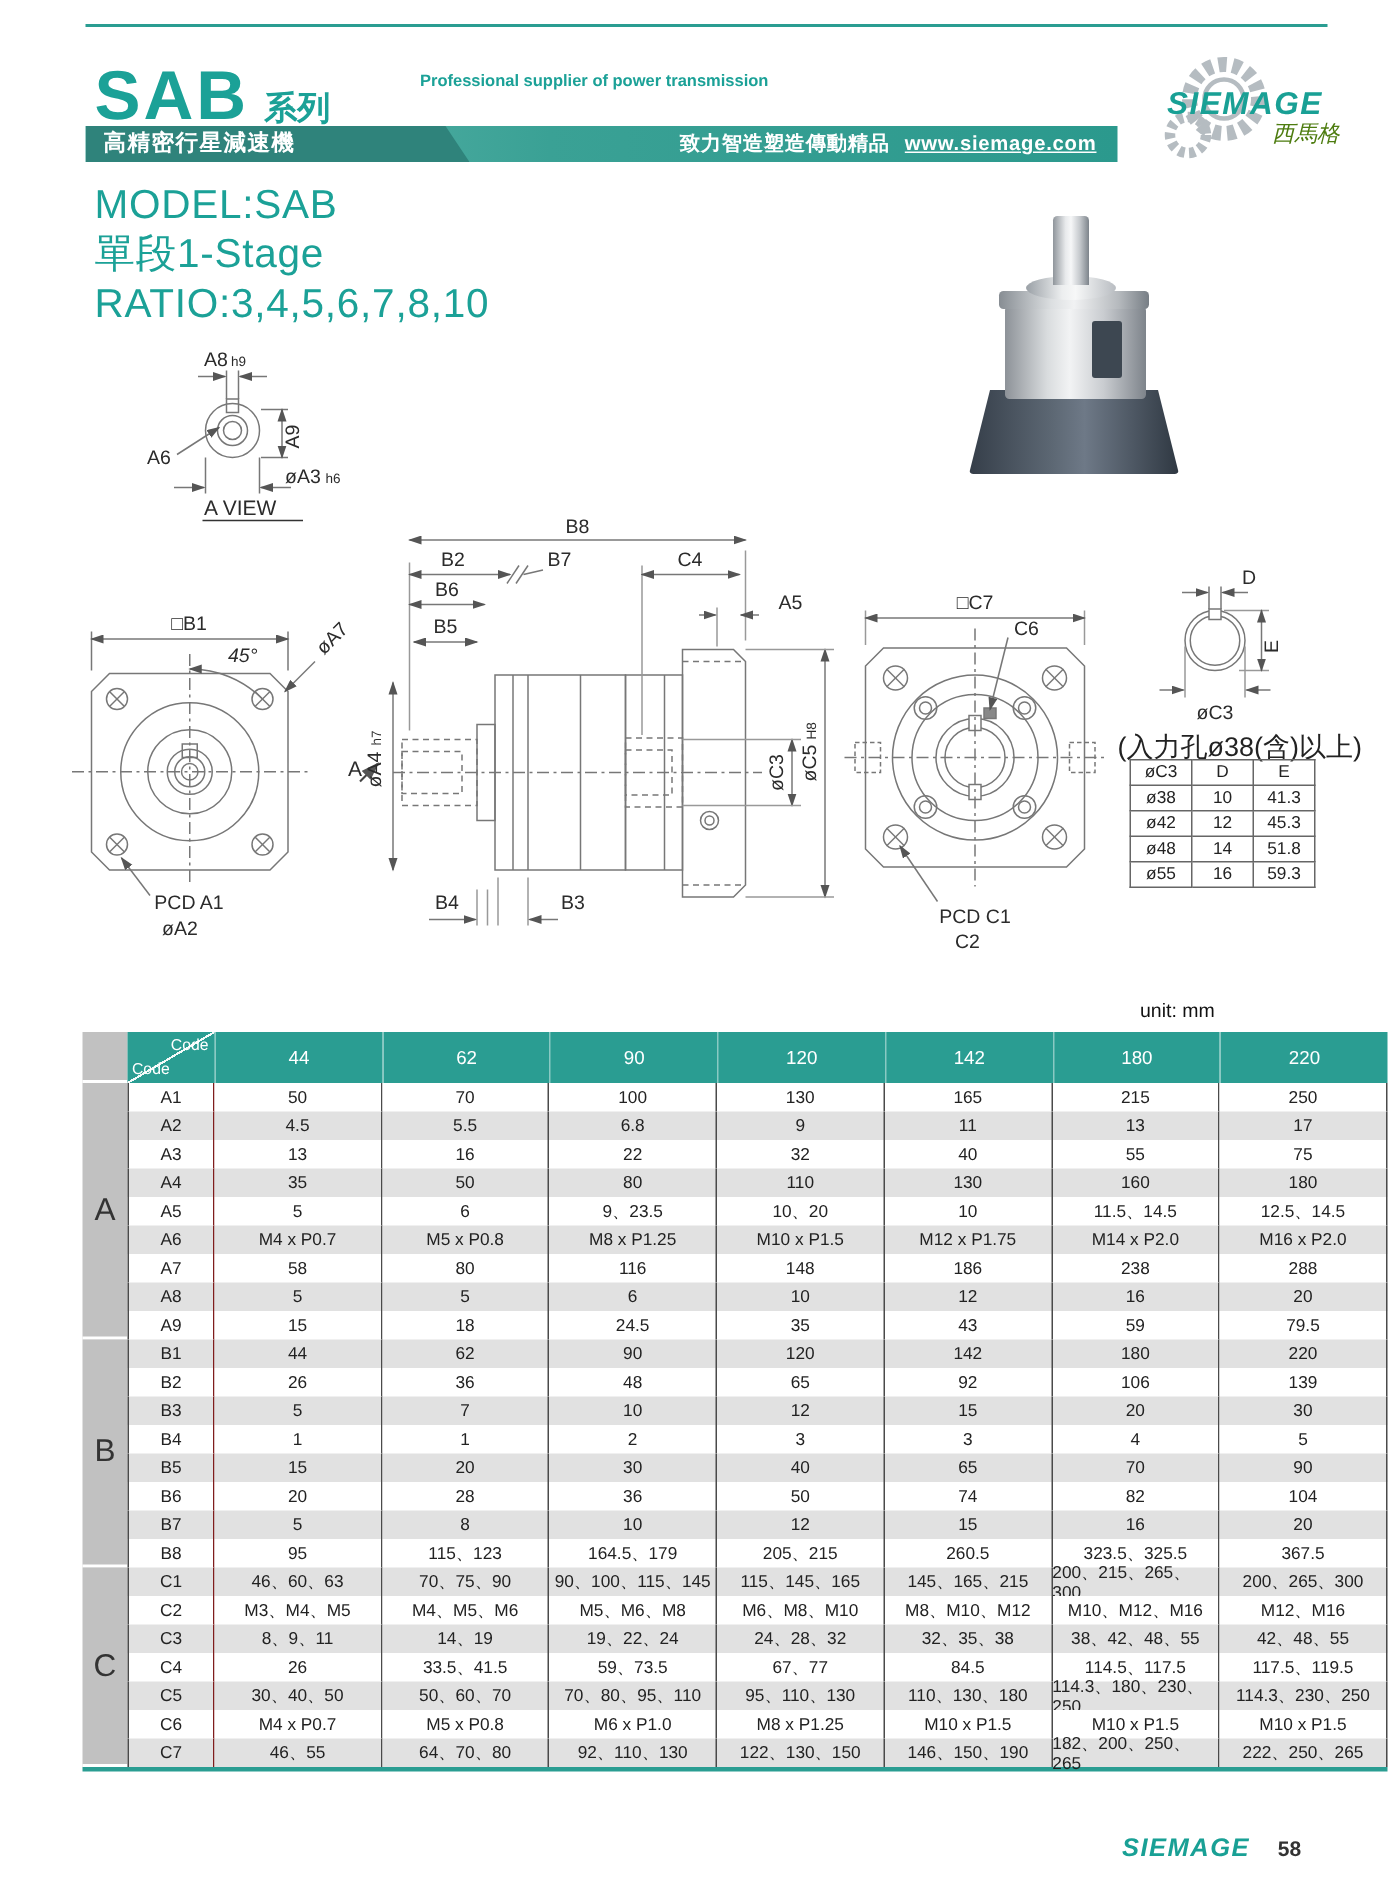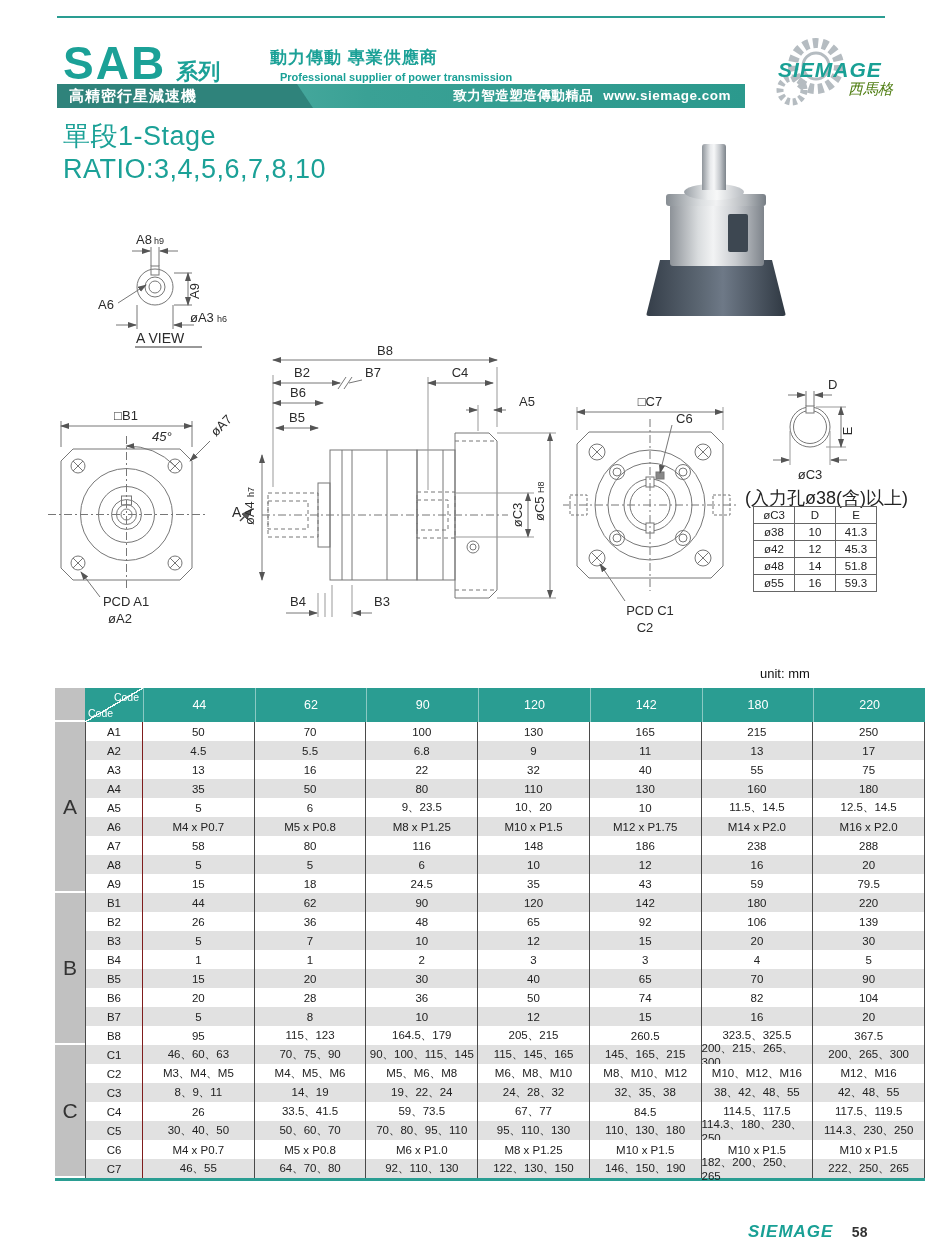--- a/index.html
+++ b/index.html
@@ -19,21 +19,21 @@
   .tagline-en{font-size:11px;margin-top:2px;font-weight:bold;padding-left:10px;}
 
   .banner{left:57px;top:84px;width:688px;height:24px;
           background:linear-gradient(90deg,#66bab0 0%,#3aa195 45%,#2b998d 100%);}
   .banner-left-seg{position:absolute;left:0;top:0;height:100%;width:256px;background:#2f837b;
           clip-path:polygon(0 0,calc(100% - 16px) 0,100% 100%,0 100%);}
   .banner-left-text{position:absolute;left:12px;top:0;line-height:24px;color:#fff;
           font-size:15px;font-weight:bold;letter-spacing:1px;}
   .banner-right-text{position:absolute;right:14px;top:0;line-height:24px;color:#fff;
           font-size:13.5px;font-weight:bold;letter-spacing:.5px;white-space:nowrap;}
-  .banner-url{margin-left:10px;font-weight:bold;}
+  .banner-url{margin-left:10px;font-weight:bold;text-decoration:underline;}
 
   .logo{left:742px;top:34px;width:178px;height:74px;}
   .logo-text{position:absolute;left:36px;top:24px;font-size:21px;font-weight:bold;
           font-style:italic;color:#19a095;letter-spacing:1px;}
   .logo-sub{position:absolute;left:106px;top:46px;font-size:15px;font-style:italic;color:#4d7c0f;}
 
   
   .model-block{left:63px;top:120px;color:#1ba197;font-size:27px;line-height:33px;letter-spacing:.5px;}
 
   
@@ -96,39 +96,39 @@
 <body>
 
 <div class="page">
 
   <div class="abs top-rule"></div>
 
   <div class="abs sab-title">
     <span class="sab-main">SAB</span><span class="sab-suffix">系列</span>
   </div>
   <div class="abs tagline">
-    <div class="tagline-zh">動力傳動 專業供應商</div>
     <div class="tagline-en">Professional supplier of power transmission</div>
   </div>
   <div class="abs banner">
     <div class="banner-left-seg"></div>
     <div class="banner-left-text">高精密行星減速機</div>
     <div class="banner-right-text"><span>致力智造塑造傳動精品</span><span class="banner-url">www.siemage.com</span></div>
   </div>
   <div class="abs logo">
     <svg width="178" height="74" viewBox="0 0 178 74">
       <circle cx="74" cy="32" r="23" fill="none" stroke="#b5bcc1" stroke-width="10" stroke-dasharray="5.5 4"></circle>
       <circle cx="74" cy="32" r="13" fill="none" stroke="#b5bcc1" stroke-width="3"></circle>
       <circle cx="50" cy="56" r="12" fill="none" stroke="#b5bcc1" stroke-width="7" stroke-dasharray="4 3"></circle>
     </svg>
     <div class="logo-text">SIEMAGE</div>
     <div class="logo-sub">西馬格</div>
   </div>
 
   <div class="abs model-block">
+    <div>MODEL:SAB</div>
     <div>單段1-Stage</div>
     <div>RATIO:3,4,5,6,7,8,10</div>
   </div>
 
   <div class="abs photo">
     <div class="ph-base"></div>
     <div class="ph-body"></div>
     <div class="ph-sticker"></div>
     <div class="ph-plate"></div>
     <div class="ph-collar"></div>

